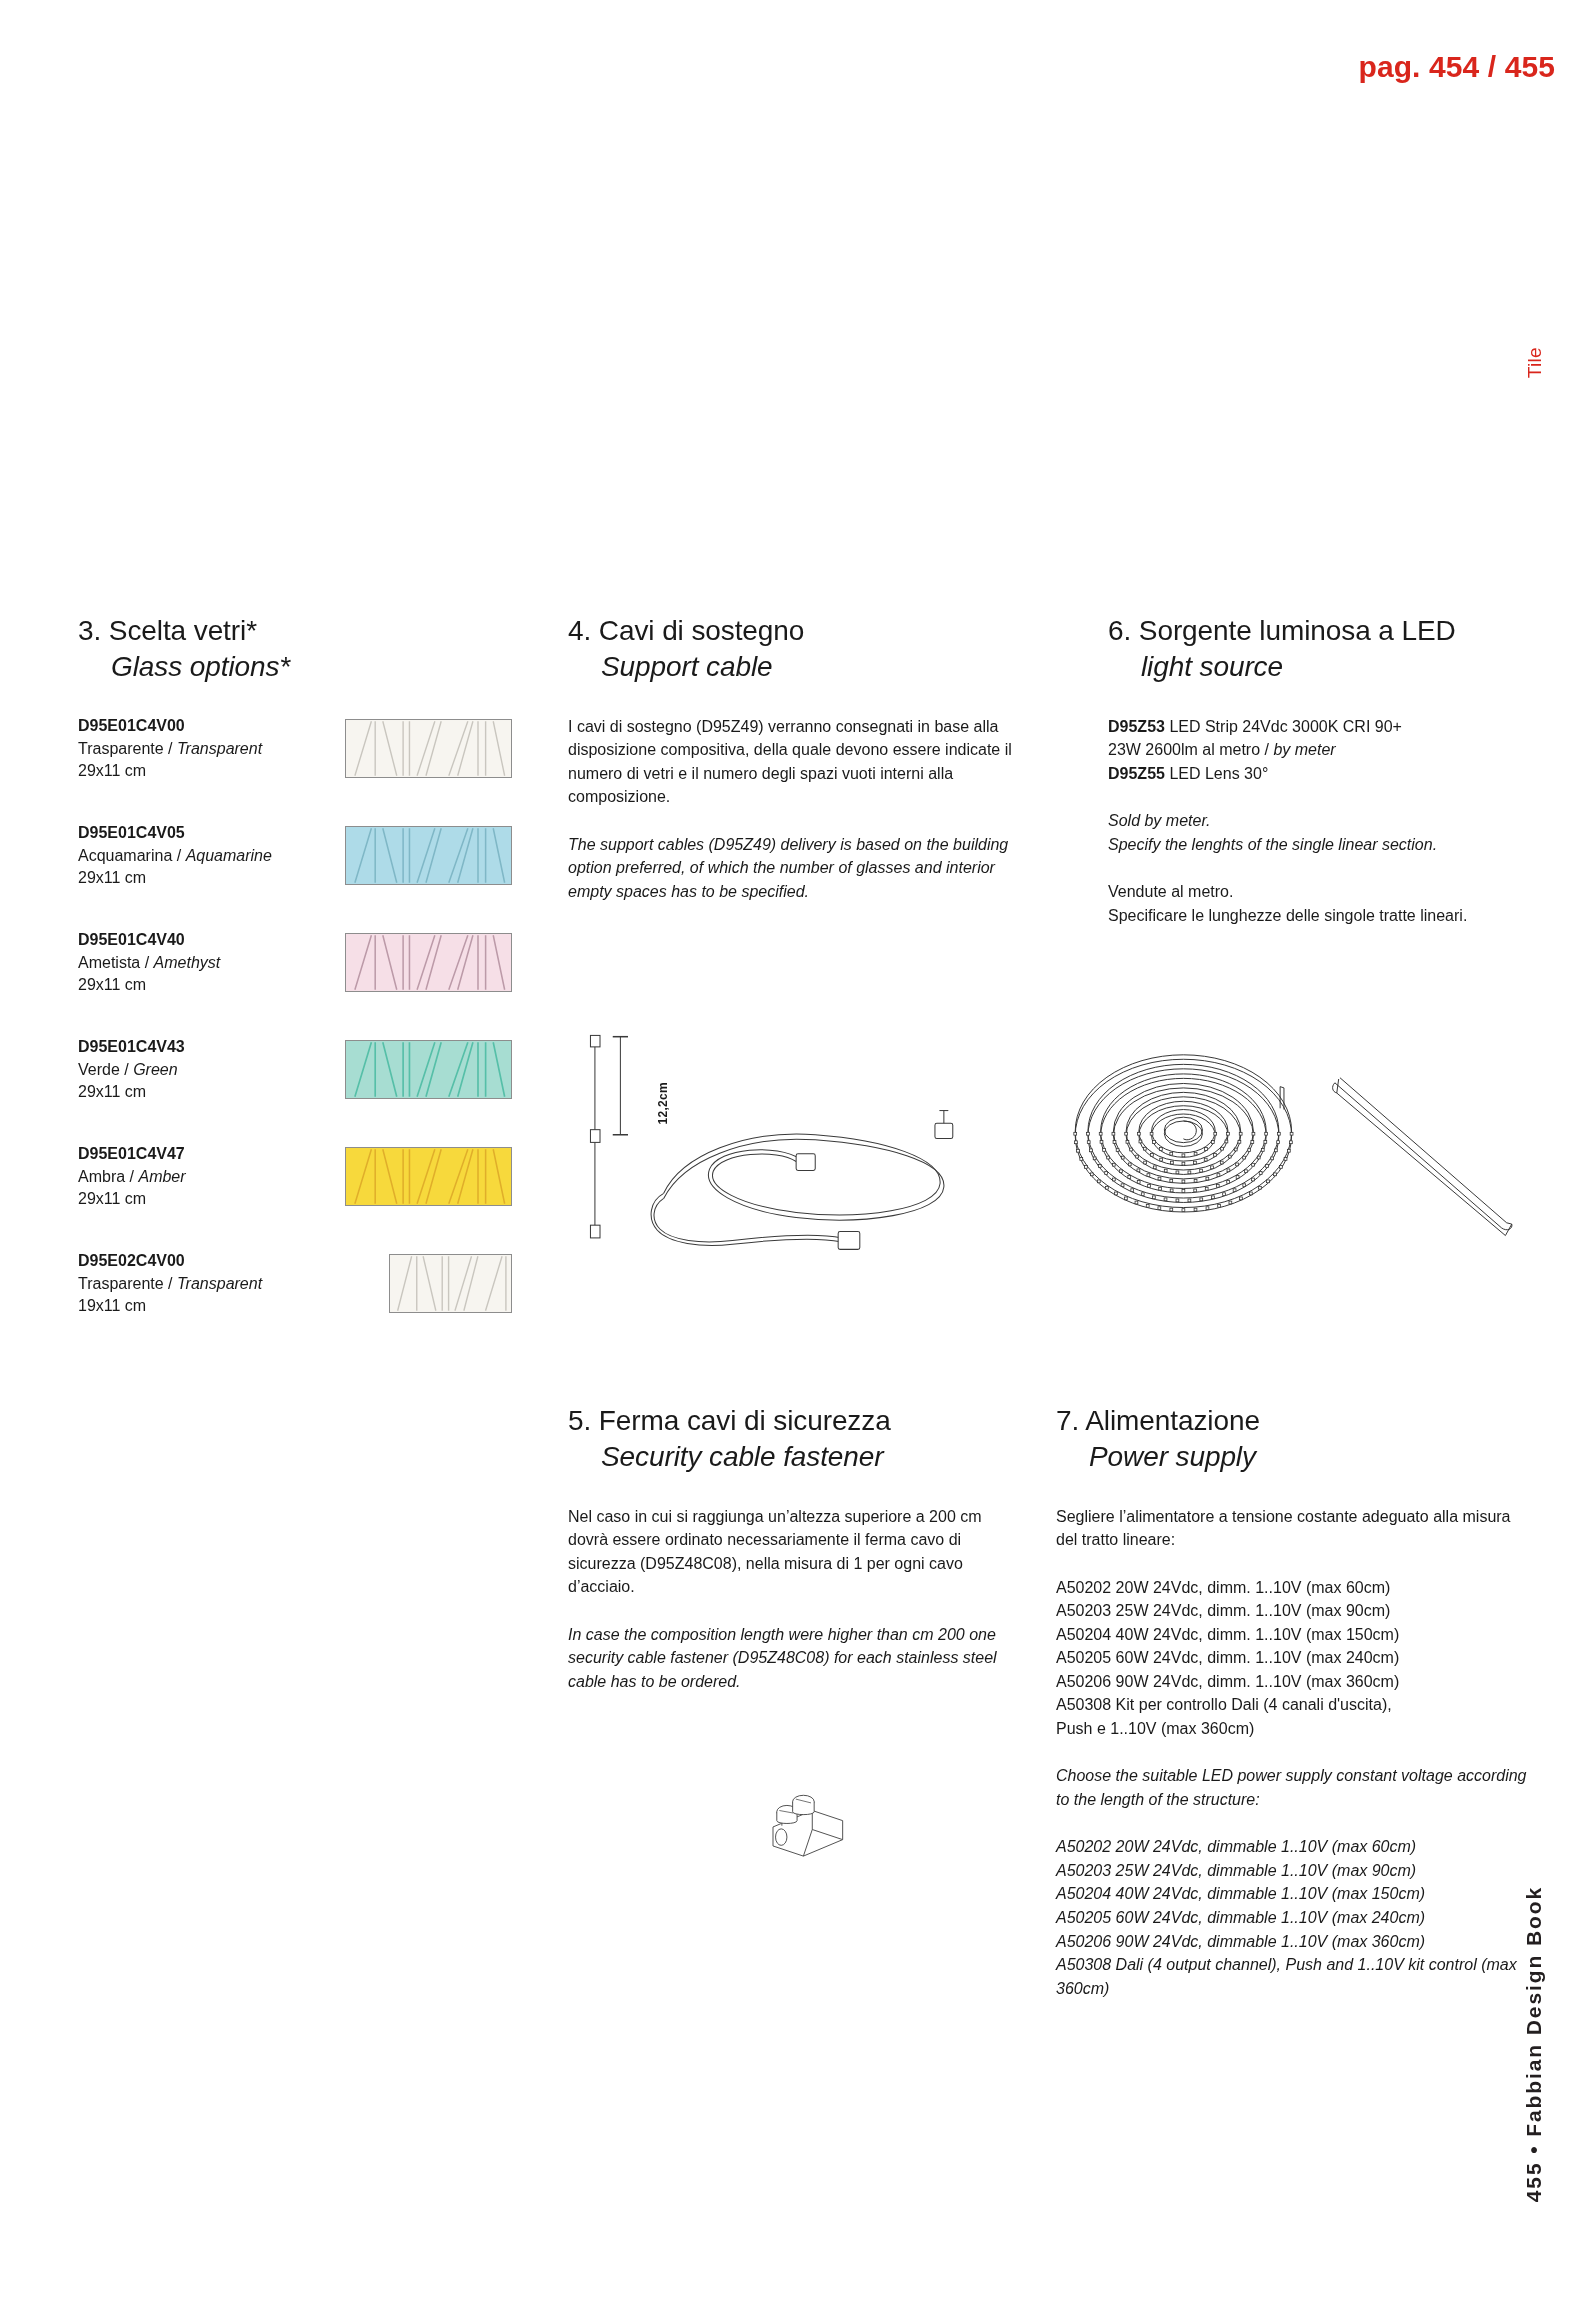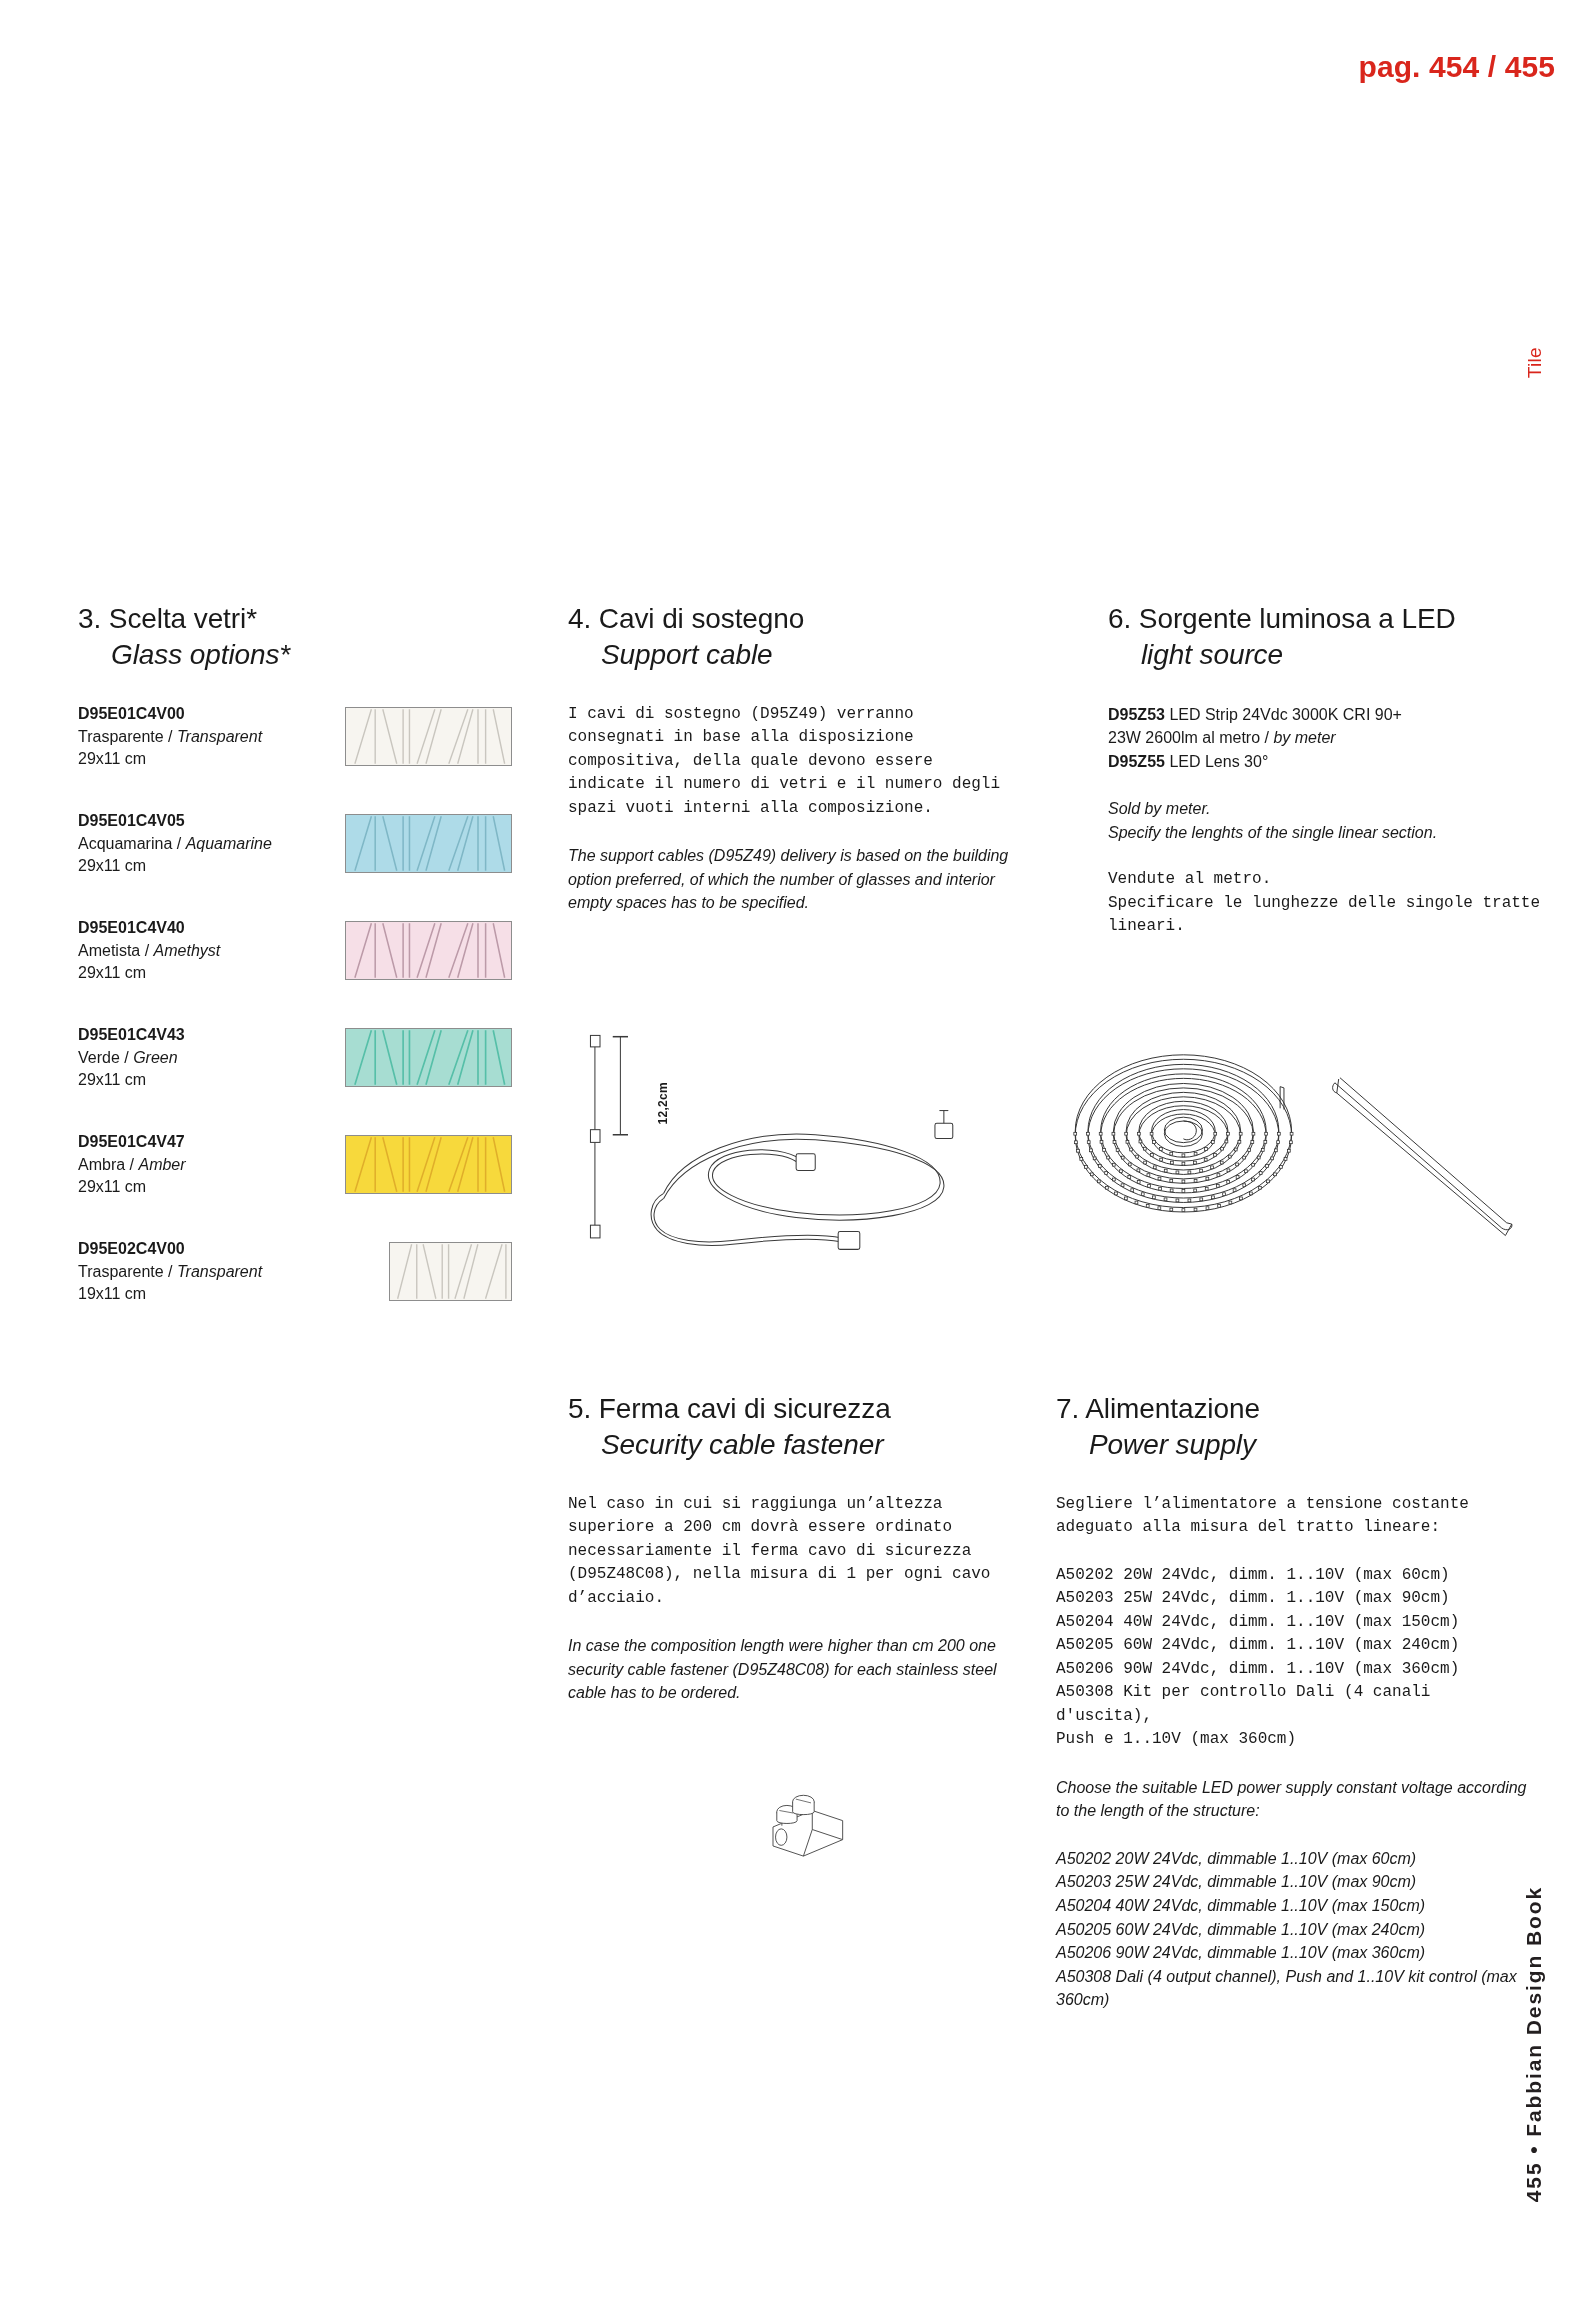--- a/index.html
+++ b/index.html
@@ -28,41 +28,41 @@
     letter-spacing:0.3px;
   }
   .footer-vertical {
     position:absolute; left:1522px; bottom:105px;
     font-size:21px; font-weight:bold; color:#231f20;
     writing-mode:vertical-rl; transform:rotate(180deg);
     letter-spacing:1.9px;
   }
 
   
-  .col { position:absolute; }
+  .col { position:absolute;margin-top:12px; }
   .col1 { left:78px; top:601px;  width:445px; }
   .col2 { left:568px; top:601px;  width:445px; }
   .col3 { left:1108px; top:601px; width:458px; }
   .col2b { left:568px; top:1391px; width:445px; }
   .col3b { left:1056px; top:1391px; width:471px; }
 
   h2.section-title {
     margin:0 0 29px 0;
     font-size:28px; font-weight:400; line-height:1.30;
     color:#1a1a1a; letter-spacing:-0.1px;
   }
   h2.section-title .en { font-style:italic; display:block; padding-left:33px; }
   h2.section-title .inline-en { font-style:italic; }
   h2.section-title .l2 { display:block; padding-left:33px; }
 
   p.body {
     margin:0 0 24px 0;
     font-size:16px; line-height:1.47; color:#1a1a1a;
   }
-  p.body.it { font-style:normal;font-family:Liberation Mono, monospace; }
+  p.body.it { font-style:normal; }
   p.body.en { font-style:italic; }
   .mono-list { white-space:pre-line; }
   .bold { font-weight:bold; }
   .ital { font-style:italic; }
 
   
   .glass-list { position:relative; }
   .glass-row { position:relative; height:107px; }
   .glass-row.last { height:76px; }
   .glass-code { font-size:16px; font-weight:bold; line-height:1.42; }

